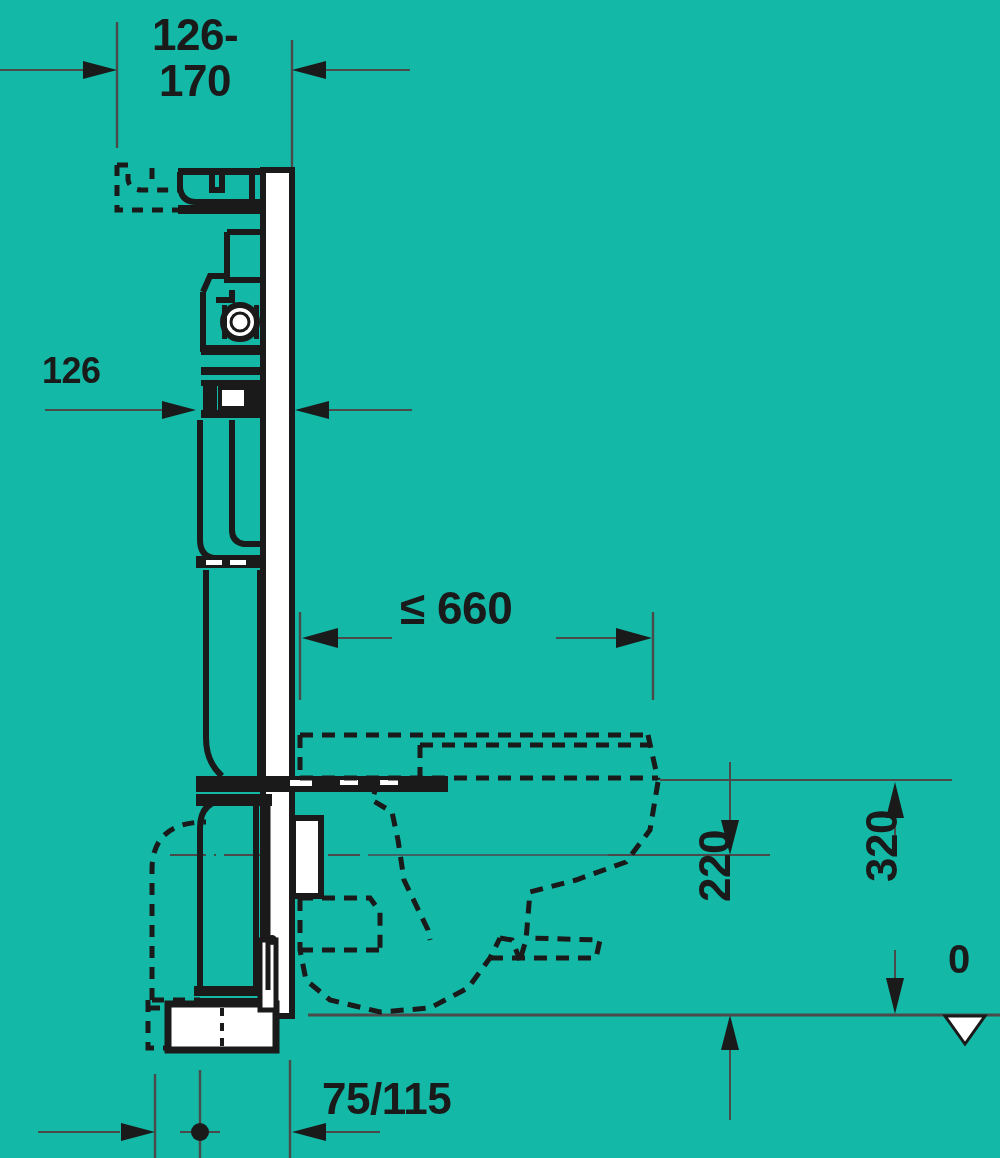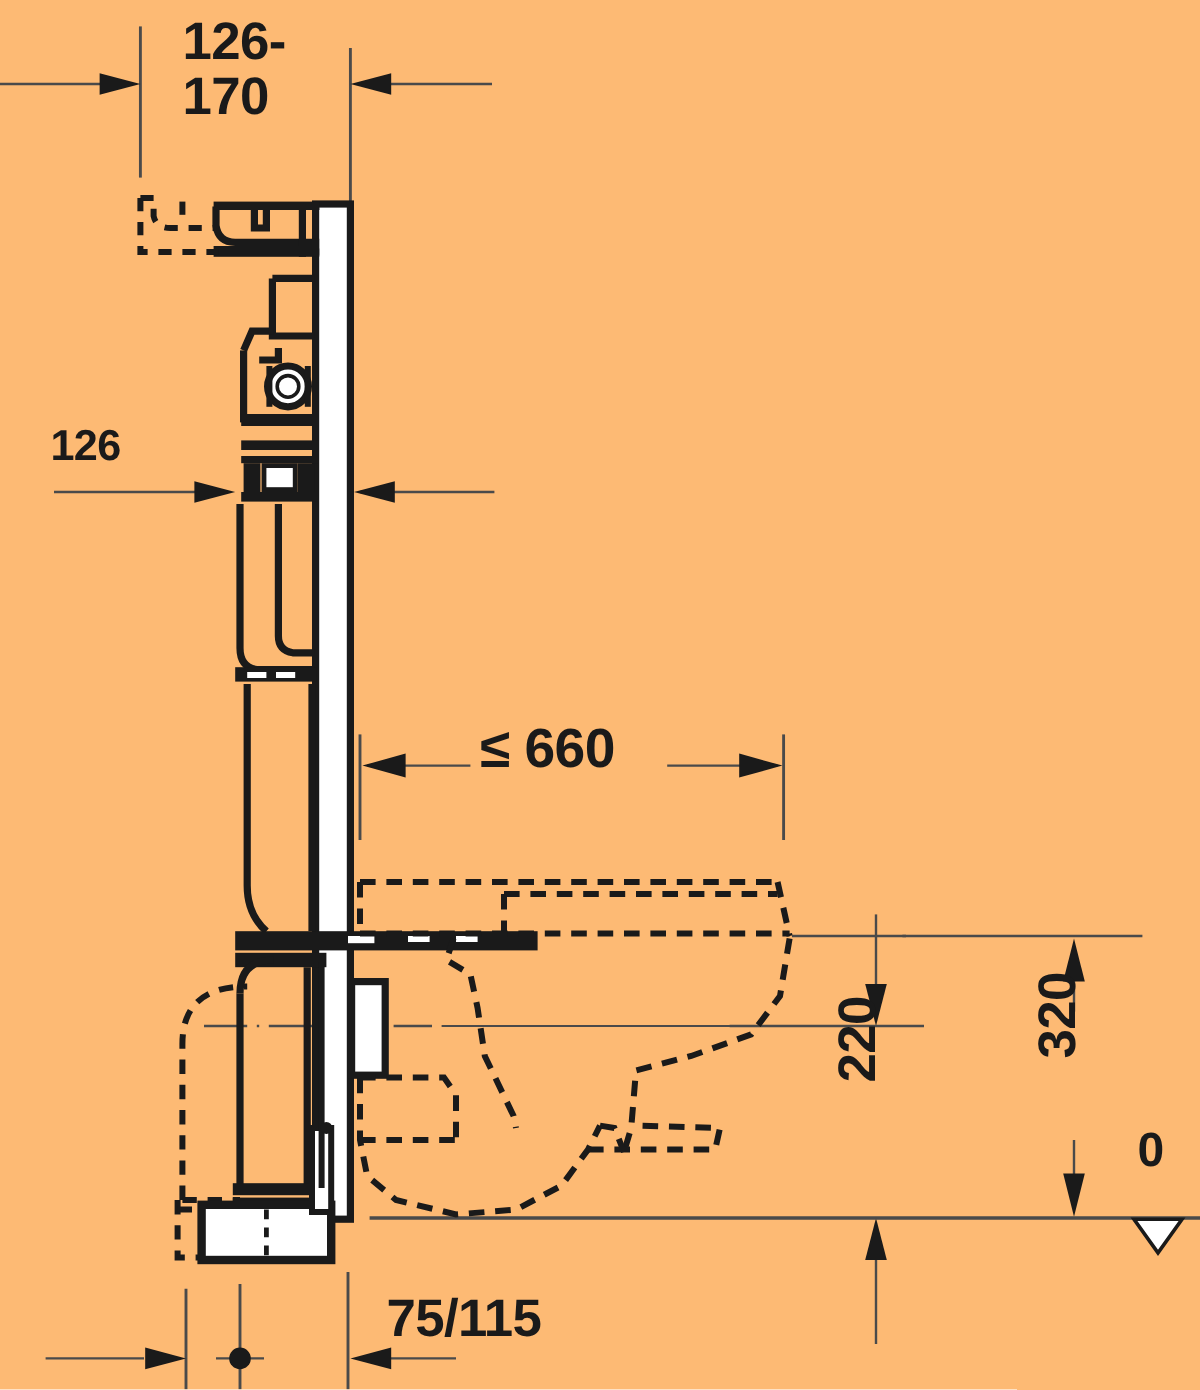--- a/index.html
+++ b/index.html
@@ -4,23 +4,24 @@
 <style>
   html, body {
     margin: 0;
     padding: 0;
     background: #ffffff;
   }
   #drawing-root {
     position: relative;
     width: 1000px;
     height: 1158px;
-    background: #fdba74;
+    background: #14b8a6;
     font-family: "Liberation Sans", sans-serif;
     overflow: hidden;
+    text-align: center;
   }
   #drawing-svg {
     position: absolute;
     left: 0;
     top: 0;
     width: 1000px;
     height: 1158px;
   }
   .dim-label {
     position: absolute;
@@ -240,21 +241,21 @@
       <line x1="660" y1="780" x2="755" y2="780" stroke="#4a4a4a" stroke-width="2"></line>
     </g>
 
   </svg>
 
   <div class="dim-label" style="left:152px; top:12px; font-size:44px;">126-
 170</div>
 
   <div class="dim-label" style="left:42px; top:352px; font-size:36px;">126</div>
 
-  <div class="dim-label" style="left:400px; top:599px; font-size:46px;">≤ 660</div>
+  <div class="dim-label" style="left:400px; top:584px; font-size:46px;">≤ 660</div>
 
   <div class="dim-label vert-label" style="left:679px; top:843px; font-size:44px; transform: rotate(-90deg);">220</div>
 
   <div class="dim-label vert-label" style="left:846px; top:823px; font-size:44px; transform: rotate(-90deg);">320</div>
 
   <div class="dim-label" style="left:322px; top:1076px; font-size:44px;">75/115</div>
 
   <div class="dim-label" style="left:948px; top:938px; font-size:40px;">0</div>
 
 </div>

